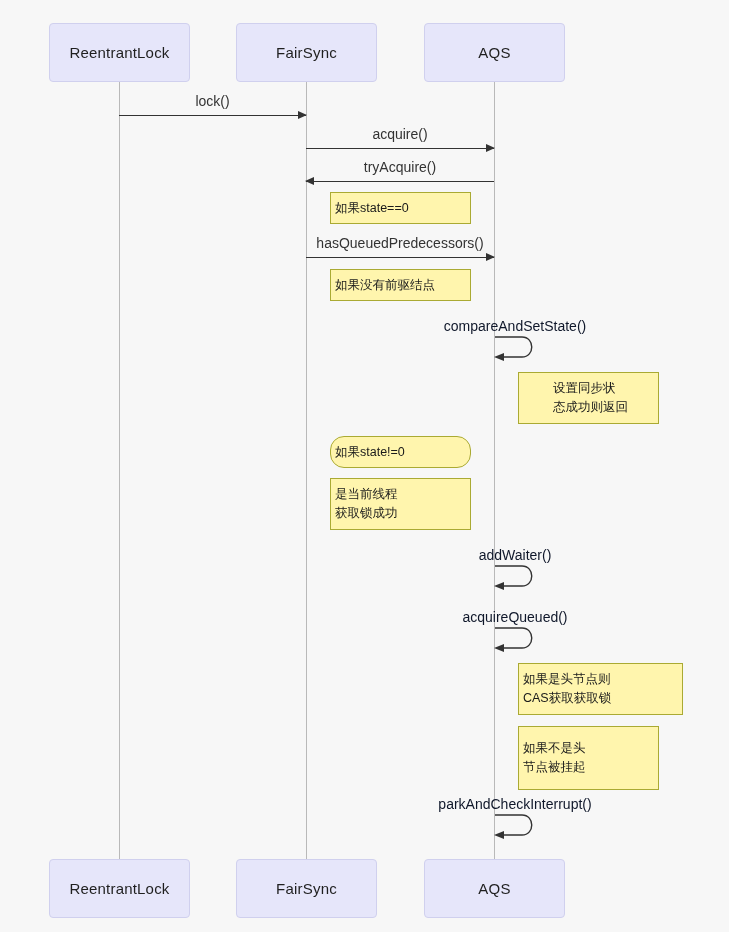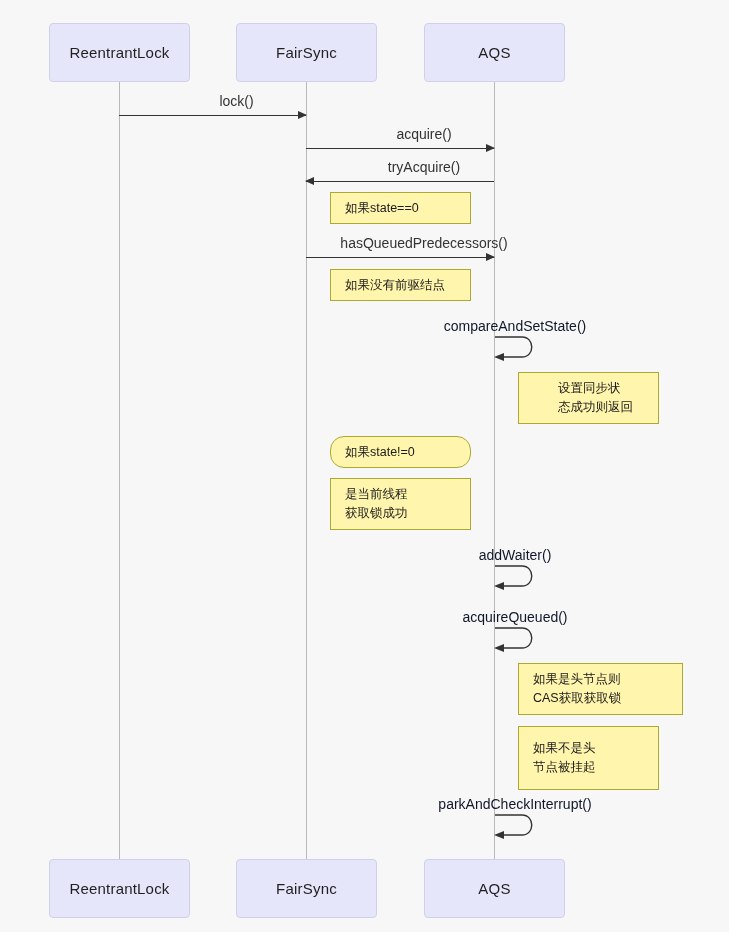--- a/index.html
+++ b/index.html
@@ -38,21 +38,21 @@
   }
   
   .note-box {
     position: absolute;
     box-sizing: border-box;
     background: #fff5ad;
     border: 1px solid #aaaa33;
     display: flex;
     flex-direction: column;
     justify-content: center;
-    padding-left: 14px;
+    padding-left: 4px;
     color: #1a1a1a;
     font-size: 12.5px;
     line-height: 19px;
     white-space: pre-line;
   }
   
   .msg {
     position: absolute;
     height: 0;
   }
@@ -82,21 +82,20 @@
   }
   .msg-label {
     position: absolute;
     bottom: 6px;
     left: 0;
     width: 100%;
     text-align: center;
     color: #333333;
     font-size: 14px;
     white-space: nowrap;
-    margin-left: 24px;
   }
   
   .selfcall {
     position: absolute;
   }
   .selfcall svg {
     display: block;
     overflow: visible;
   }
   .selfcall-label {

